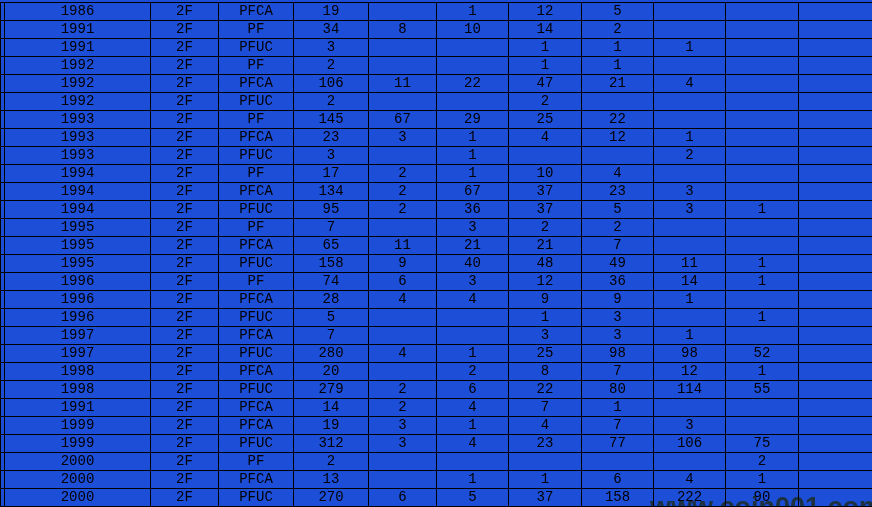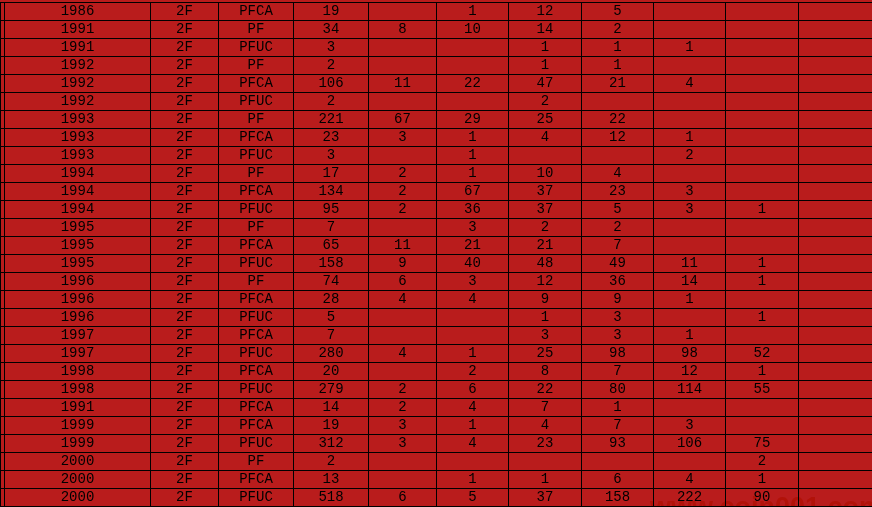--- a/index.html
+++ b/index.html
@@ -4,21 +4,21 @@
 <style>
   html, body {
     margin: 0;
     padding: 0;
     background: #ffffff;
   }
   .screen {
     position: relative;
     width: 872px;
     height: 507px;
-    background: #b91c1c;
+    background: #1d4ed8;
     overflow: hidden;
     font-family: "Liberation Mono", "DejaVu Sans Mono", monospace;
     text-decoration: underline;
   }
   table.grid {
     position: absolute;
     top: 2px;
     left: 0;
     border-collapse: collapse;
     table-layout: fixed;
@@ -155,21 +155,21 @@
           <td></td>
           <td></td>
           <td></td>
           <td></td>
         </tr>
         <tr>
           <td></td>
           <td>1993</td>
           <td>2F</td>
           <td>PF</td>
-          <td>221</td>
+          <td>145</td>
           <td>67</td>
           <td>29</td>
           <td>25</td>
           <td>22</td>
           <td></td>
           <td></td>
           <td></td>
         </tr>
         <tr>
           <td></td>
@@ -411,21 +411,21 @@
         </tr>
         <tr>
           <td></td>
           <td>1999</td>
           <td>2F</td>
           <td>PFUC</td>
           <td>312</td>
           <td>3</td>
           <td>4</td>
           <td>23</td>
-          <td>93</td>
+          <td>77</td>
           <td>106</td>
           <td>75</td>
           <td></td>
         </tr>
         <tr>
           <td></td>
           <td>2000</td>
           <td>2F</td>
           <td>PF</td>
           <td>2</td>
@@ -449,21 +449,21 @@
           <td>6</td>
           <td>4</td>
           <td>1</td>
           <td></td>
         </tr>
         <tr>
           <td></td>
           <td>2000</td>
           <td>2F</td>
           <td>PFUC</td>
-          <td>518</td>
+          <td>270</td>
           <td>6</td>
           <td>5</td>
           <td>37</td>
           <td>158</td>
           <td>222</td>
           <td>90</td>
           <td></td>
         </tr>
       </tbody>
   </table>

